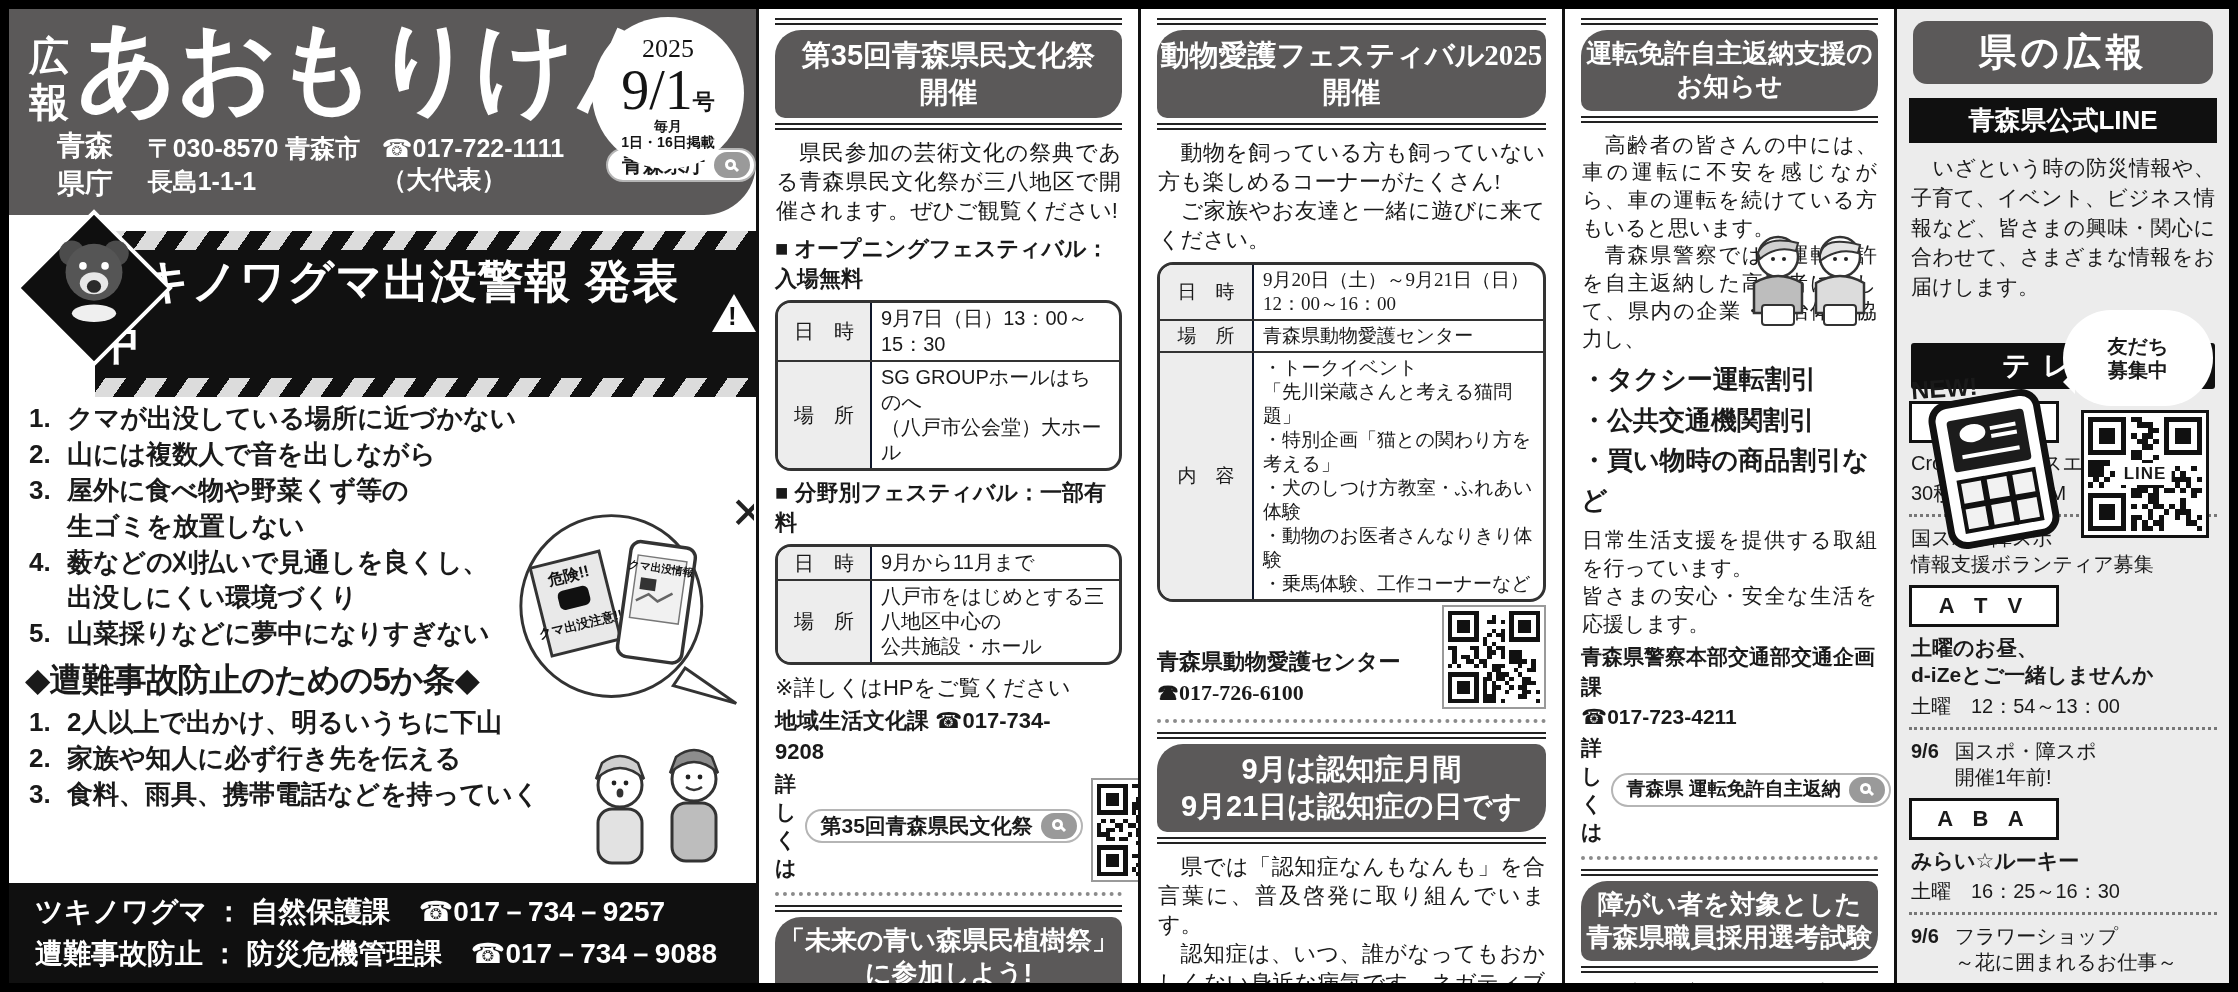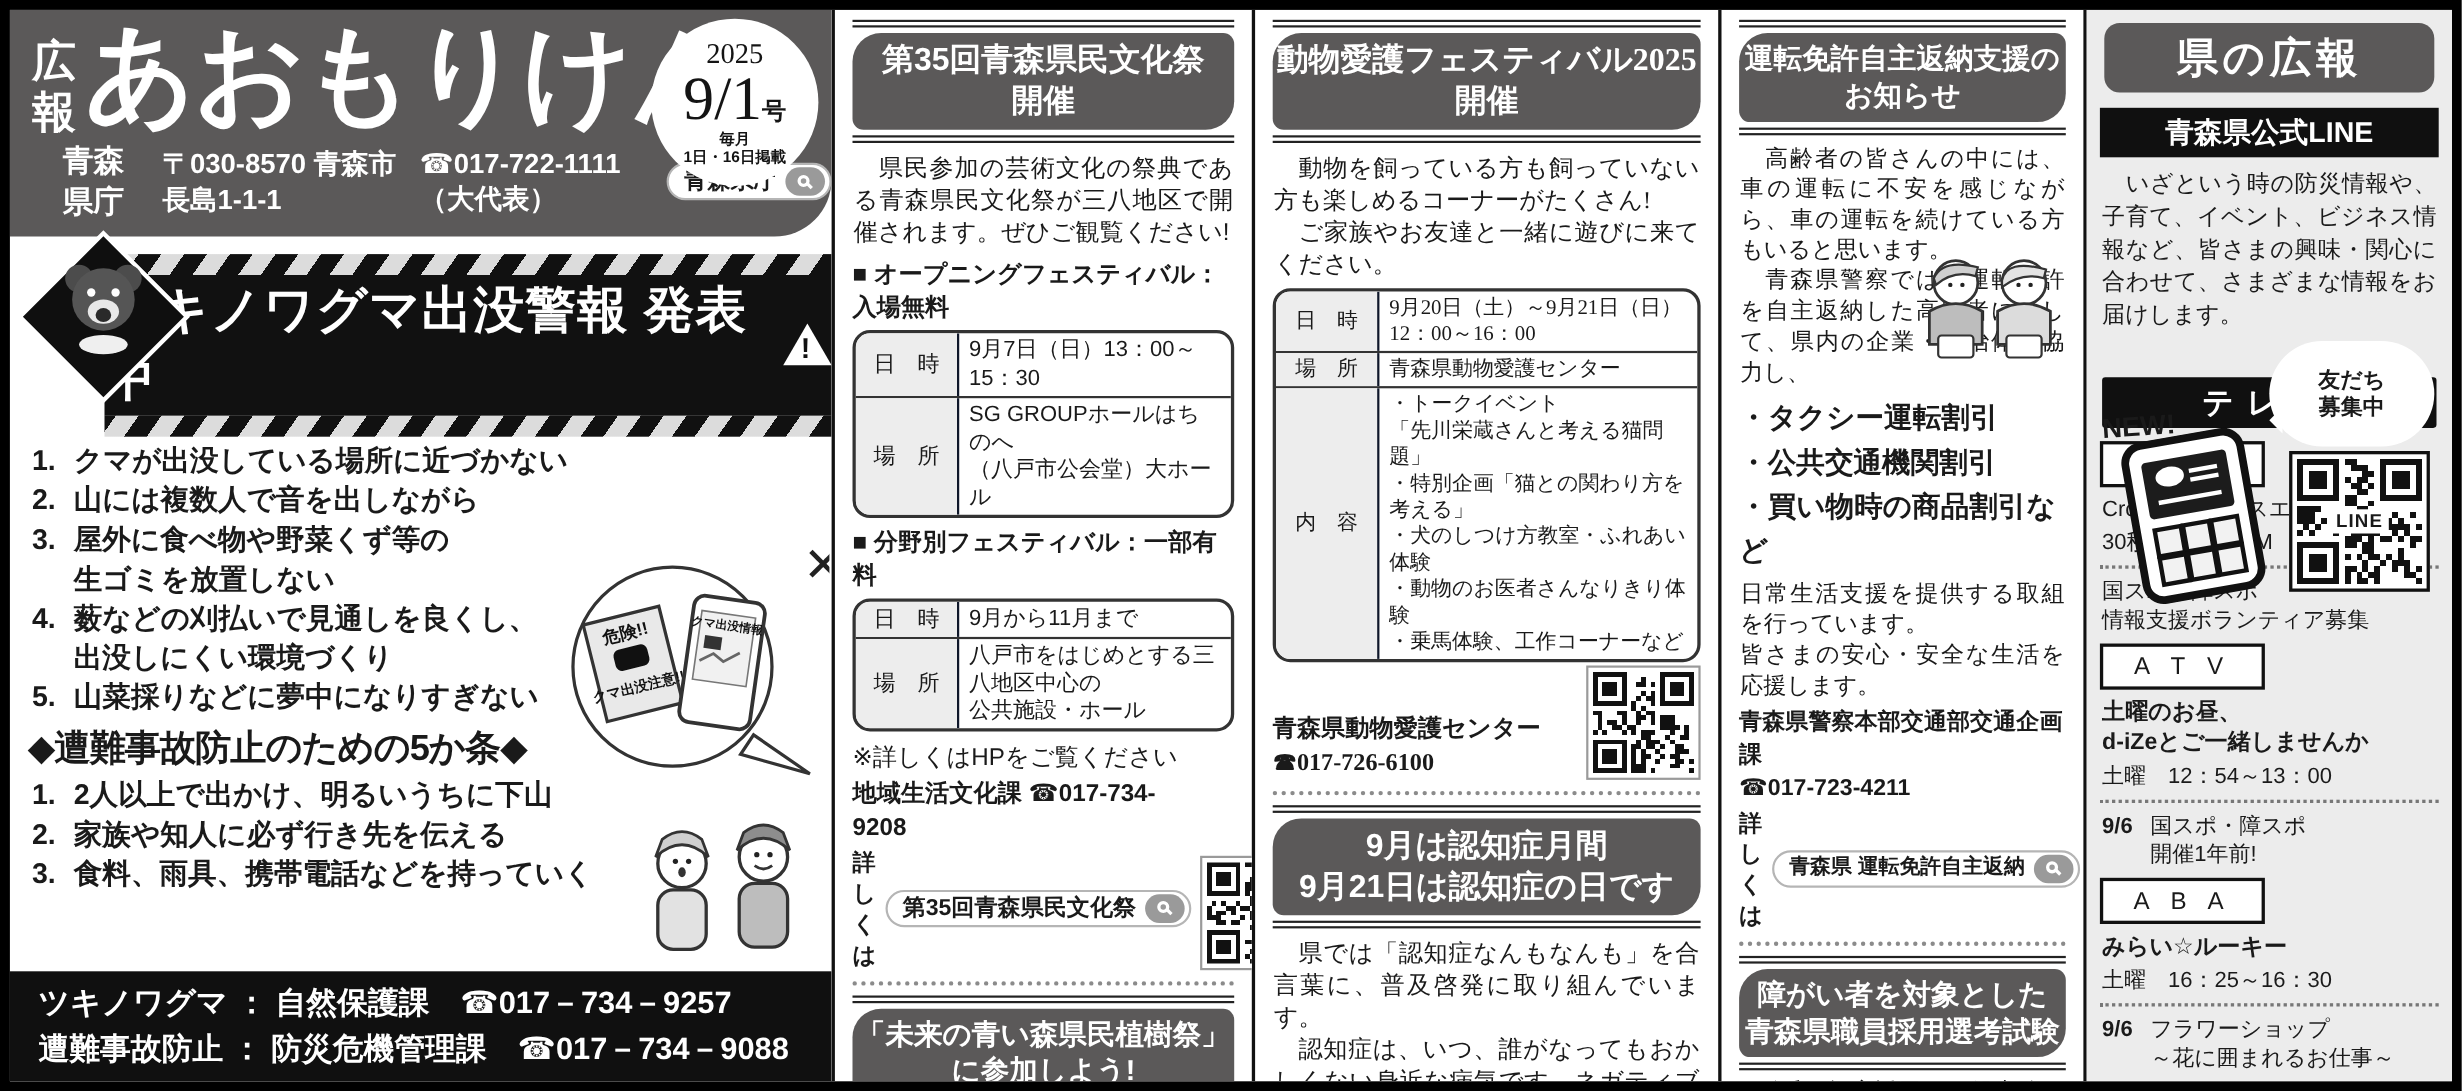--- a/index.html
+++ b/index.html
@@ -91,21 +91,21 @@
   .phone-svg{position:absolute;left:26px;top:84px;width:118px;height:150px;transform:rotate(-10deg);}
   .bubble{position:absolute;right:4px;top:0;width:150px;height:96px;background:#fff;border-radius:48px;
           display:flex;align-items:center;justify-content:center;text-align:center;font-size:20px;font-weight:900;line-height:1.2;white-space:pre-line;}
   .bubble::after{content:"";position:absolute;left:-12px;bottom:12px;border:12px solid transparent;border-right-color:#fff;}
   .qrwrap{position:absolute;right:8px;top:100px;width:128px;height:128px;}
   .qrwrap .qr{width:128px;height:128px;border:3px solid #111;}
   .qrlabel{position:absolute;left:50%;top:50%;transform:translate(-50%,-50%);background:#fff;font-size:17px;
            font-weight:900;padding:1px 5px;letter-spacing:1px;}
   .tvbar{background:#101010;color:#fff;text-align:center;font-size:28px;font-weight:bold;letter-spacing:12px;
          padding:4px 0;margin:10px 2px 6px;border-radius:3px;}
-  .station{border:3px solid #111;background:#fff;width:150px;text-align:center;font-weight:400;font-size:22px;
+  .station{border:3px solid #111;background:#fff;width:150px;text-align:center;font-weight:700;font-size:22px;
            letter-spacing:7px;padding:5px 0;margin:6px 0 5px;}
   .tvt{font-size:20px;line-height:1.3;margin:2px 2px;white-space:pre-line;}
   .tvb{font-weight:900;font-size:21px;}
   .tvdot{border-top:3px dotted #777;margin:6px 0;}
   .tvdate{display:flex;gap:16px;font-size:20px;line-height:1.3;margin:2px 2px;}
   .tvdate .d{font-weight:600;flex:0 0 auto;}
 </style>
 </head>
 <body>
 

